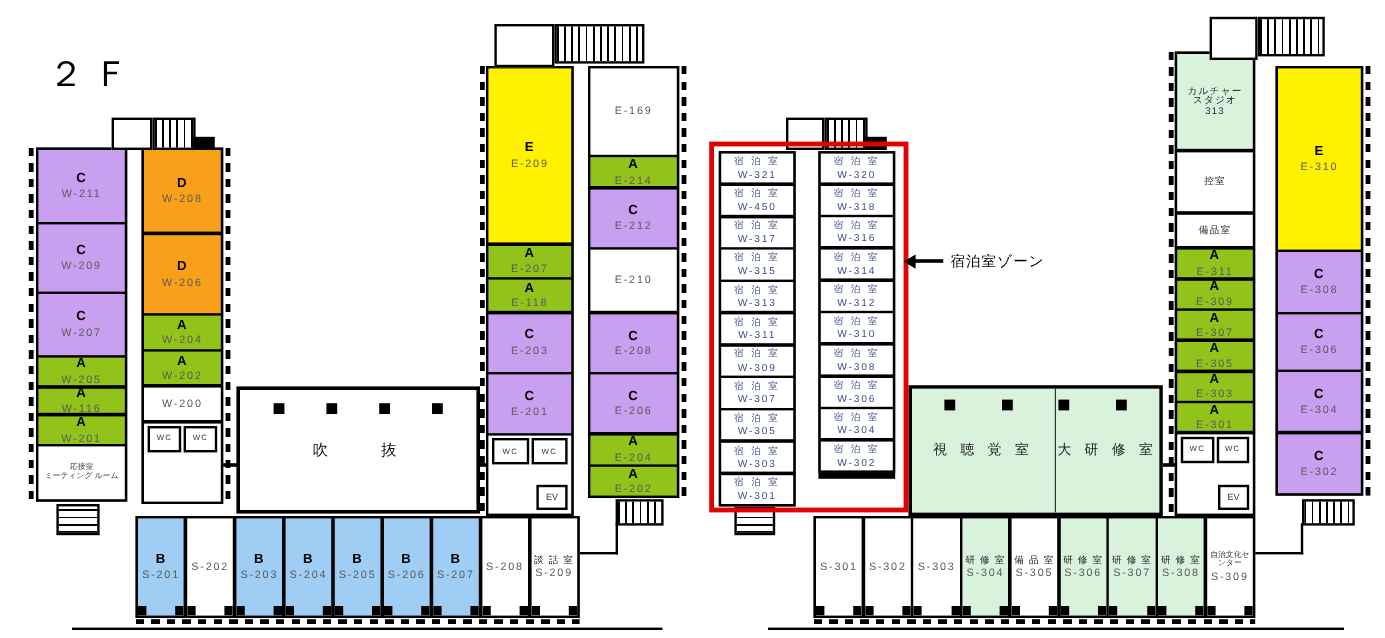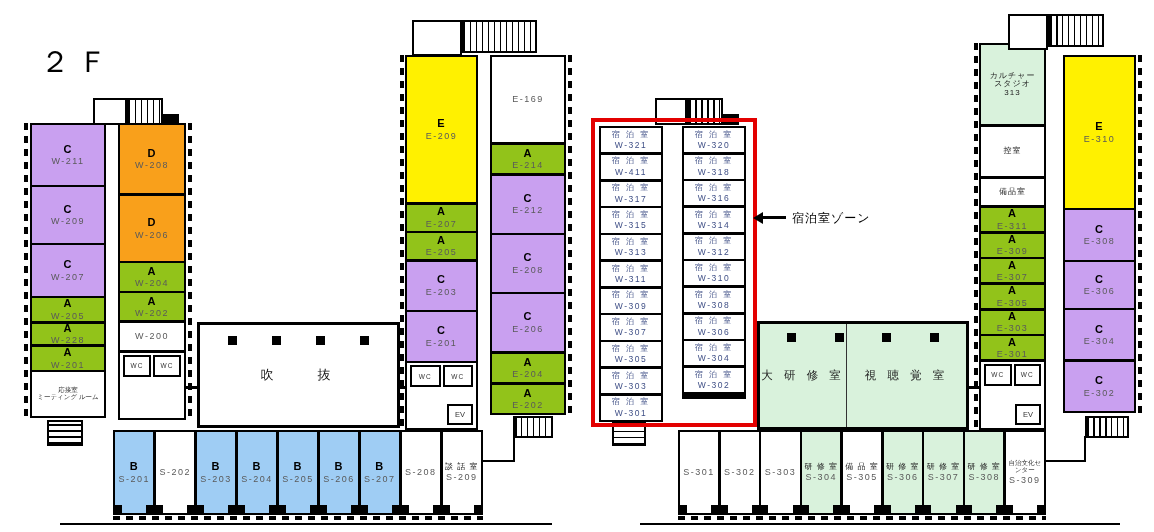--- a/index.html
+++ b/index.html
@@ -84,21 +84,21 @@
       <div class="room f-purple" style="flex-grow: 22;">
         <div class="rt">C</div>
         <div class="rc">W-207</div>
       </div>
       <div class="room f-green" style="flex-grow: 10;">
         <div class="rt">A</div>
         <div class="rc">W-205</div>
       </div>
       <div class="room f-green" style="flex-grow: 9;">
         <div class="rt">A</div>
-        <div class="rc">W-228</div>
+        <div class="rc">W-116</div>
       </div>
       <div class="room f-green" style="flex-grow: 10;">
         <div class="rt">A</div>
         <div class="rc">W-201</div>
       </div>
       <div class="room f-white tiny" style="flex-grow: 19;">
         <div class="rt">応接室
 ミーティング ルーム</div>
       </div>
     </div>
@@ -144,21 +144,21 @@
       <div class="room f-yellow" style="flex-grow: 45;">
         <div class="rt">E</div>
         <div class="rc">E-209</div>
       </div>
       <div class="room f-green" style="flex-grow: 8;">
         <div class="rt">A</div>
         <div class="rc">E-207</div>
       </div>
       <div class="room f-green" style="flex-grow: 8;">
         <div class="rt">A</div>
-        <div class="rc">E-205</div>
+        <div class="rc">E-118</div>
       </div>
       <div class="room f-purple" style="flex-grow: 15;">
         <div class="rt">C</div>
         <div class="rc">E-203</div>
       </div>
       <div class="room f-purple" style="flex-grow: 15;">
         <div class="rt">C</div>
         <div class="rc">E-201</div>
       </div>
       <div class="room f-white wcroom" style="flex-grow: 20;">
@@ -173,20 +173,23 @@
       <div class="room f-white" style="flex-grow: 21;">
         <div class="rc">E-169</div>
       </div>
       <div class="room f-green" style="flex-grow: 7;">
         <div class="rt">A</div>
         <div class="rc">E-214</div>
       </div>
       <div class="room f-purple" style="flex-grow: 14;">
         <div class="rt">C</div>
         <div class="rc">E-212</div>
+      </div>
+      <div class="room f-white" style="flex-grow: 15;">
+        <div class="rc">E-210</div>
       </div>
       <div class="room f-purple" style="flex-grow: 14;">
         <div class="rt">C</div>
         <div class="rc">E-208</div>
       </div>
       <div class="room f-purple" style="flex-grow: 14;">
         <div class="rt">C</div>
         <div class="rc">E-206</div>
       </div>
       <div class="room f-green" style="flex-grow: 7;">
@@ -255,21 +258,21 @@
   <div class="win-v" style="left:1138px;top:55px;height:358px;"></div>
   <div class="win-h" style="left:678px;top:516px;width:368px;"></div>
 
   <div class="col" style="left:599px;top:126px;width:64px;height:296px;">
       <div class="room f-white lodge" style="flex-grow: 1;">
         <div class="rt">宿 泊 室</div>
         <div class="rc">W-321</div>
       </div>
       <div class="room f-white lodge" style="flex-grow: 1;">
         <div class="rt">宿 泊 室</div>
-        <div class="rc">W-411</div>
+        <div class="rc">W-450</div>
       </div>
       <div class="room f-white lodge" style="flex-grow: 1;">
         <div class="rt">宿 泊 室</div>
         <div class="rc">W-317</div>
       </div>
       <div class="room f-white lodge" style="flex-grow: 1;">
         <div class="rt">宿 泊 室</div>
         <div class="rc">W-315</div>
       </div>
       <div class="room f-white lodge" style="flex-grow: 1;">
@@ -343,25 +346,25 @@
         <div class="rc">W-302</div>
       </div>
     </div>
   <div class="wblock" style="left:682px;top:394px;width:64px;height:5px;"></div>
 
   <div class="redzone" style="left:591px;top:118px;width:166px;height:309px;"></div>
   <div class="arrow-line" style="left:762px;top:216px;width:24px;"></div>
   <div class="ann-text" style="left:792px;top:210px;">宿泊室ゾーン</div>
 
   <div class="bigbox hrow" style="left:757px;top:321px;width:212px;height:109px;display:flex;align-items:stretch;justify-content:flex-start;">
+      <div class="room f-ltgreen hall" style="flex-grow: 58;">
+        <div class="rt">視 聴 覚 室</div>
+      </div>
       <div class="room f-ltgreen hall" style="flex-grow: 42;">
         <div class="rt">大 研 修 室</div>
-      </div>
-      <div class="room f-ltgreen hall" style="flex-grow: 58;">
-        <div class="rt">視 聴 覚 室</div>
       </div>
     </div>
   <div class="pillars" style="left:787px;top:333px;right:auto;width:152px;">
       <span></span>
       <span></span>
       <span></span>
       <span></span>
     </div>
 
   <div class="col" style="left:979px;top:43px;width:67px;height:387px;">

